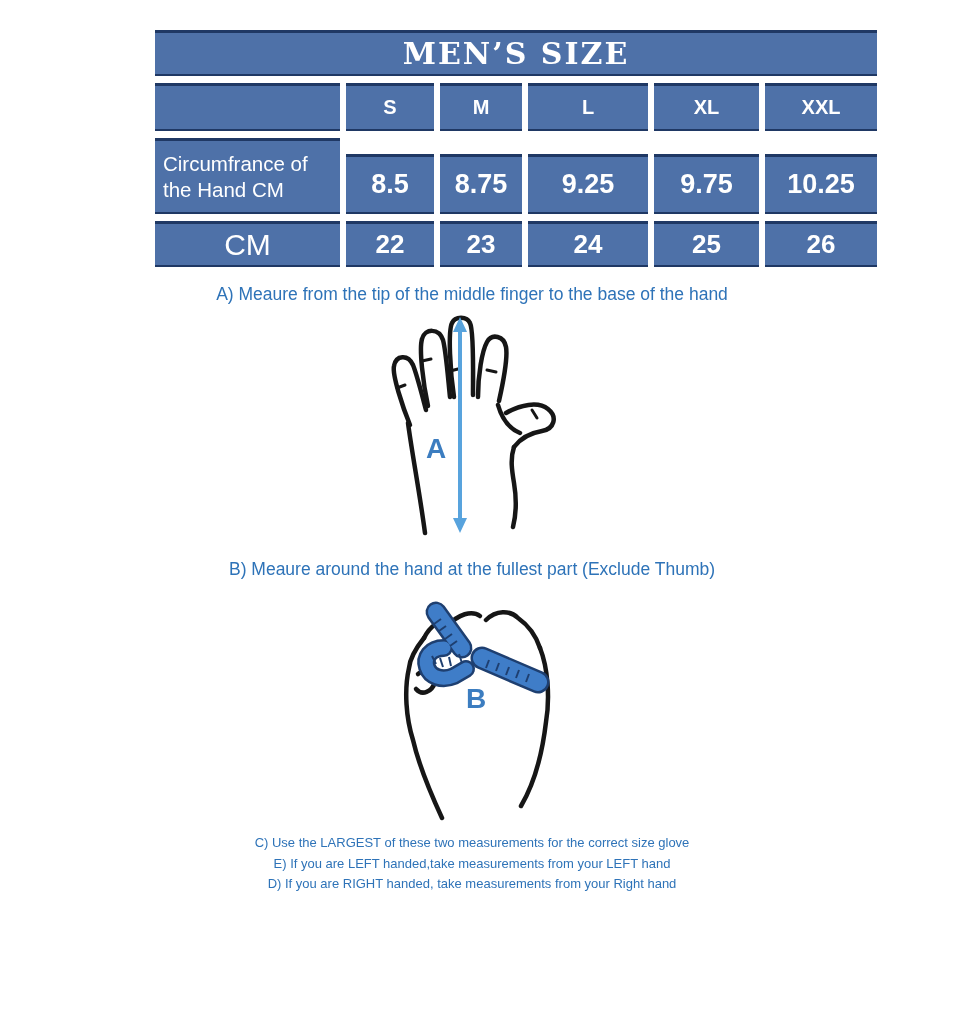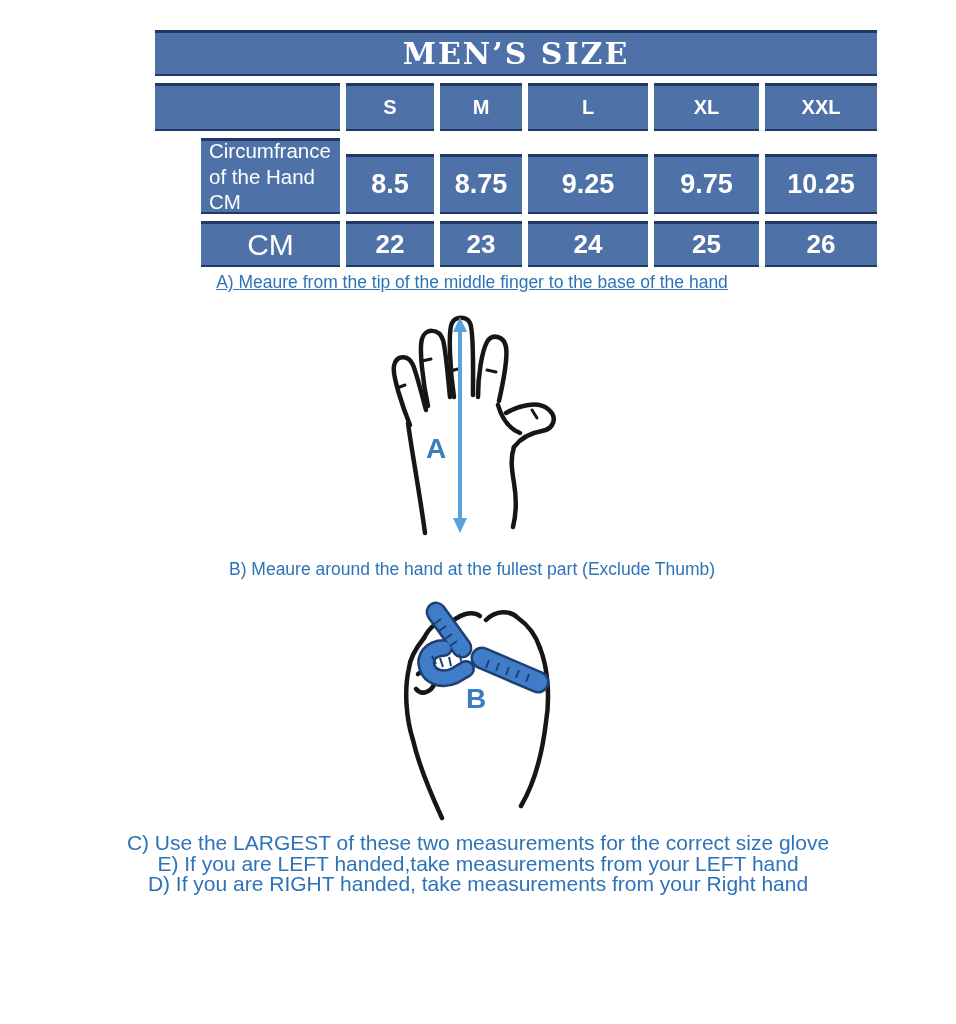--- a/index.html
+++ b/index.html
@@ -14,30 +14,30 @@
     column-gap:6px;row-gap:7px;}
   .cell{background:#4e71a8;color:#ffffff;
     border-top:3px solid #1f3864;border-bottom:2px solid #1f3864;
     box-sizing:border-box;
     display:flex;align-items:center;justify-content:center;}
   .title-cell{grid-column:1/-1;
     font-family:"DejaVu Serif",serif;font-weight:bold;
     font-size:30px;letter-spacing:2px;}
   .size-head{font-size:20px;font-weight:bold;}
   .row-label{font-size:20.5px;justify-content:flex-start;
-    padding-left:8px;line-height:1.25;text-align:left;margin-left:46px;}
+    padding-left:8px;line-height:1.25;text-align:left;}
   .row-label.centered{justify-content:center;padding-left:0;font-size:30px;}
   .val-lg{font-size:27px;font-weight:bold;margin-top:16px;}
   .val-md{font-size:26px;font-weight:bold;}
 
   
   .note{position:absolute;left:0;width:944px;text-align:center;
     color:#2e73b8;font-size:17.5px;}
-  .note-block{position:absolute;left:6px;width:944px;text-align:center;
-    color:#2e73b8;font-size:21px;line-height:20.5px;}
+  .note-block{position:absolute;left:0;width:944px;text-align:center;
+    color:#2e73b8;font-size:13px;line-height:20.5px;}
 
   
   .diagram{position:absolute;}
   .diag-label{font-family:"Liberation Sans",sans-serif;font-weight:bold;
     font-size:28px;fill:#3c7dc0;}
 </style>
 </head>
 <body>
 
 <div id="page">
@@ -60,21 +60,21 @@
     <div class="cell val-lg">10.25</div>
 
     <div class="cell row-label centered">CM</div>
     <div class="cell val-md">22</div>
     <div class="cell val-md">23</div>
     <div class="cell val-md">24</div>
     <div class="cell val-md">25</div>
     <div class="cell val-md">26</div>
   </div>
 
-  <div class="note" style="top:272px;text-decoration:underline;">A) Meaure from the tip of the middle finger to the base of the hand</div>
+  <div class="note" style="top:284px;">A) Meaure from the tip of the middle finger to the base of the hand</div>
 
   <svg class="diagram" style="left:370px;top:313px;" width="220" height="235" viewBox="0 0 220 235">
     <g stroke="#161616" stroke-width="4.5" fill="none" stroke-linecap="round" stroke-linejoin="round">
 
       <path d="M40,112 C33,95 22,62 24,53 C26,42 38,41 43,52 C47,62 52,82 56,97"></path>
 
       <path d="M58,93 C53,70 49,36 52,26 C55,15 69,15 73,27 C76,38 78,65 80,84"></path>
 
       <path d="M84,84 C80,58 78,18 82,10 C85,3 97,3 100,10 C104,18 103,58 103,82"></path>
 

